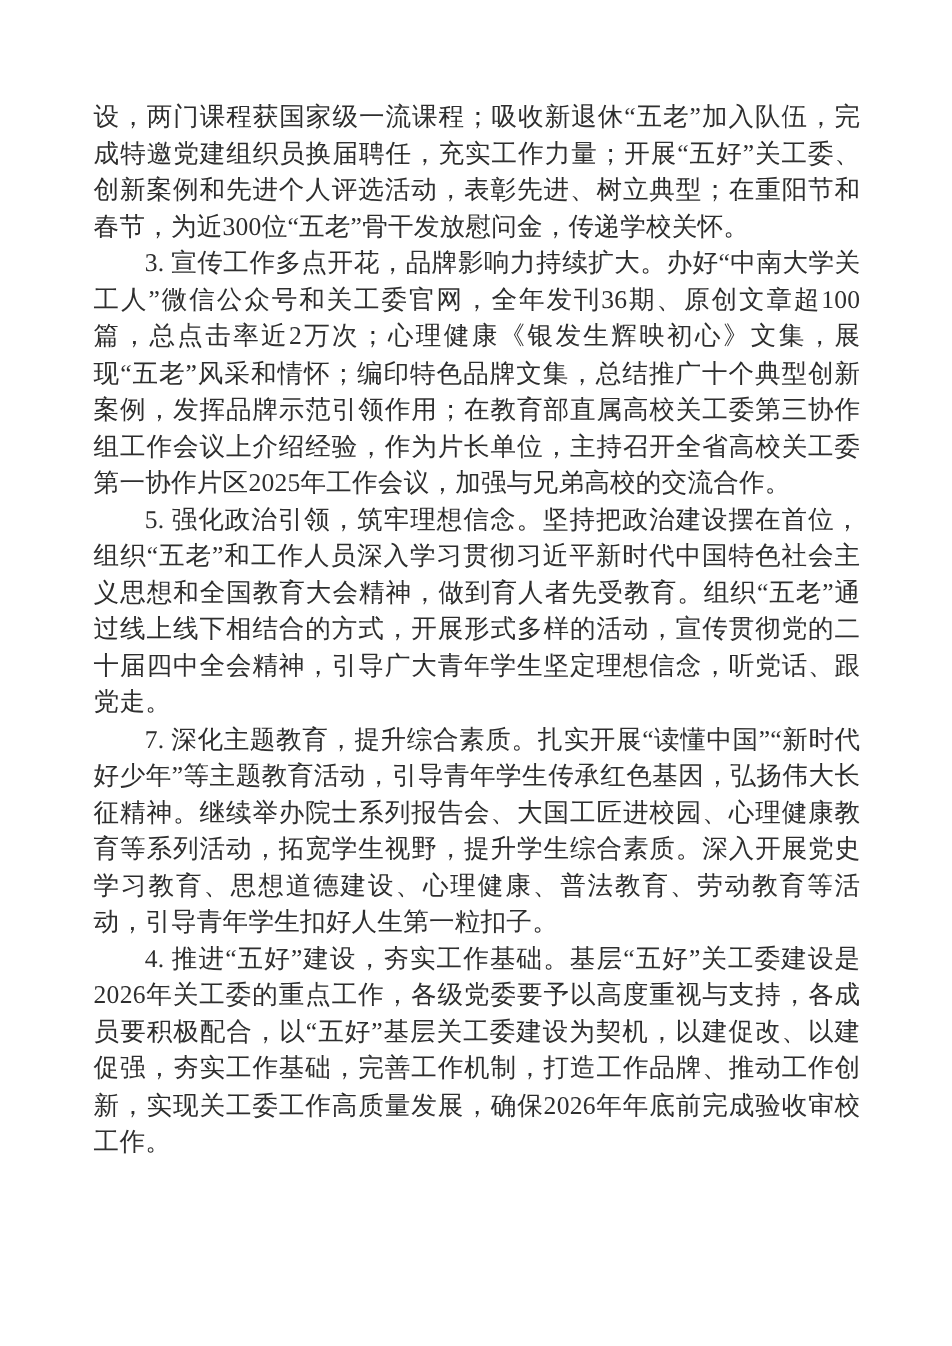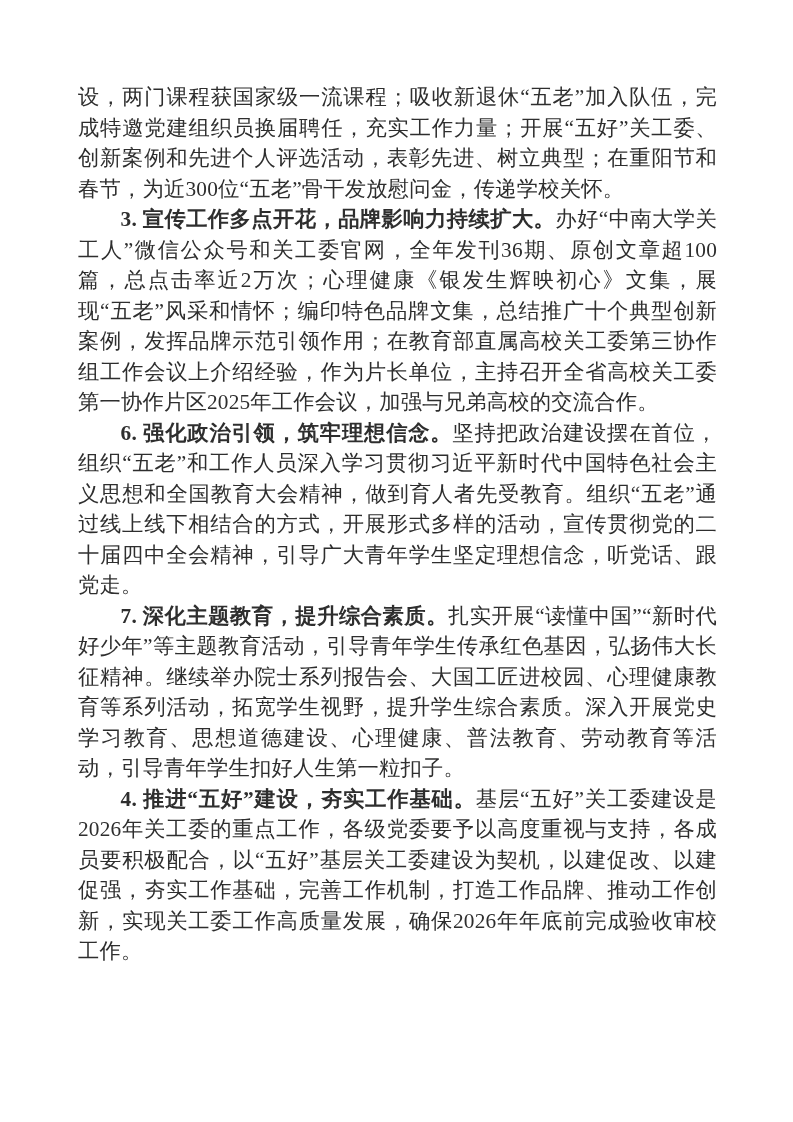--- a/index.html
+++ b/index.html
@@ -37,35 +37,35 @@
     filter: blur(0.3px);
   }
   p.para {
     margin: 0;
     padding: 0;
   }
   p.indent {
     text-indent: 2em;
   }
   .lead {
-    font-weight: 700;
+    font-weight: 400;
   }
 </style>
 </head>
 <body>
 
 <div class="page">
   <div class="content">
 
     <p class="para"><span>设，两门课程获国家级一流课程；吸收新退休“五老”加入队伍，完成特邀党建组织员换届聘任，充实工作力量；开展“五好”关工委、创新案例和先进个人评选活动，表彰先进、树立典型；在重阳节和春节，为近300位“五老”骨干发放慰问金，传递学校关怀。</span></p>
 
     <p class="para indent"><span class="lead">3. 宣传工作多点开花，品牌影响力持续扩大。</span><span>办好“中南大学关工人”微信公众号和关工委官网，全年发刊36期、原创文章超100篇，总点击率近2万次；心理健康《银发生辉映初心》文集，展现“五老”风采和情怀；编印特色品牌文集，总结推广十个典型创新案例，发挥品牌示范引领作用；在教育部直属高校关工委第三协作组工作会议上介绍经验，作为片长单位，主持召开全省高校关工委第一协作片区2025年工作会议，加强与兄弟高校的交流合作。</span></p>
 
 
 
-    <p class="para indent"><span class="lead">6. 强化政治引领，筑牢理想信念。</span><span>坚持把政治建设摆在首位，组织“五老”和工作人员深入学习贯彻习近平新时代中国特色社会主义思想和全国教育大会精神，做到育人者先受教育。组织“五老”通过线上线下相结合的方式，开展形式多样的活动，宣传贯彻党的二十届四中全会精神，引导广大青年学生坚定理想信念，听党话、跟党走。</span></p>
+    <p class="para indent"><span class="lead">5. 强化政治引领，筑牢理想信念。</span><span>坚持把政治建设摆在首位，组织“五老”和工作人员深入学习贯彻习近平新时代中国特色社会主义思想和全国教育大会精神，做到育人者先受教育。组织“五老”通过线上线下相结合的方式，开展形式多样的活动，宣传贯彻党的二十届四中全会精神，引导广大青年学生坚定理想信念，听党话、跟党走。</span></p>
 
     <p class="para indent"><span class="lead">7. 深化主题教育，提升综合素质。</span><span>扎实开展“读懂中国”“新时代好少年”等主题教育活动，引导青年学生传承红色基因，弘扬伟大长征精神。继续举办院士系列报告会、大国工匠进校园、心理健康教育等系列活动，拓宽学生视野，提升学生综合素质。深入开展党史学习教育、思想道德建设、心理健康、普法教育、劳动教育等活动，引导青年学生扣好人生第一粒扣子。</span></p>
 
     <p class="para indent"><span class="lead">4. 推进“五好”建设，夯实工作基础。</span><span>基层“五好”关工委建设是2026年关工委的重点工作，各级党委要予以高度重视与支持，各成员要积极配合，以“五好”基层关工委建设为契机，以建促改、以建促强，夯实工作基础，完善工作机制，打造工作品牌、推动工作创新，实现关工委工作高质量发展，确保2026年年底前完成验收审校工作。</span></p>
 
   </div>
 </div>
 
 </body></html>

